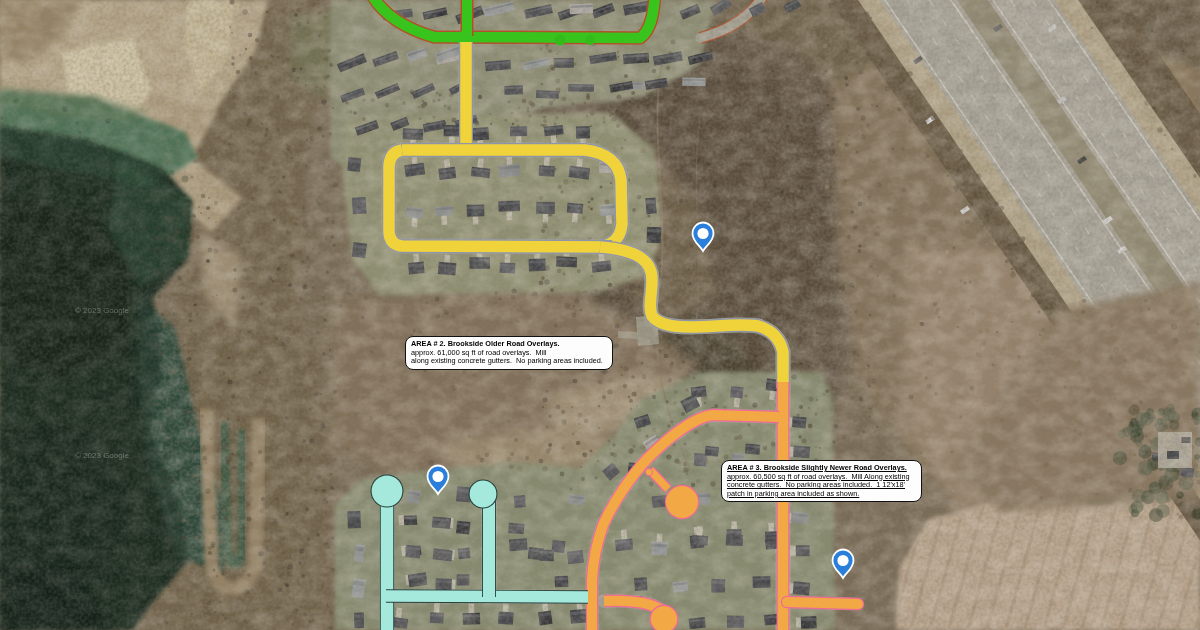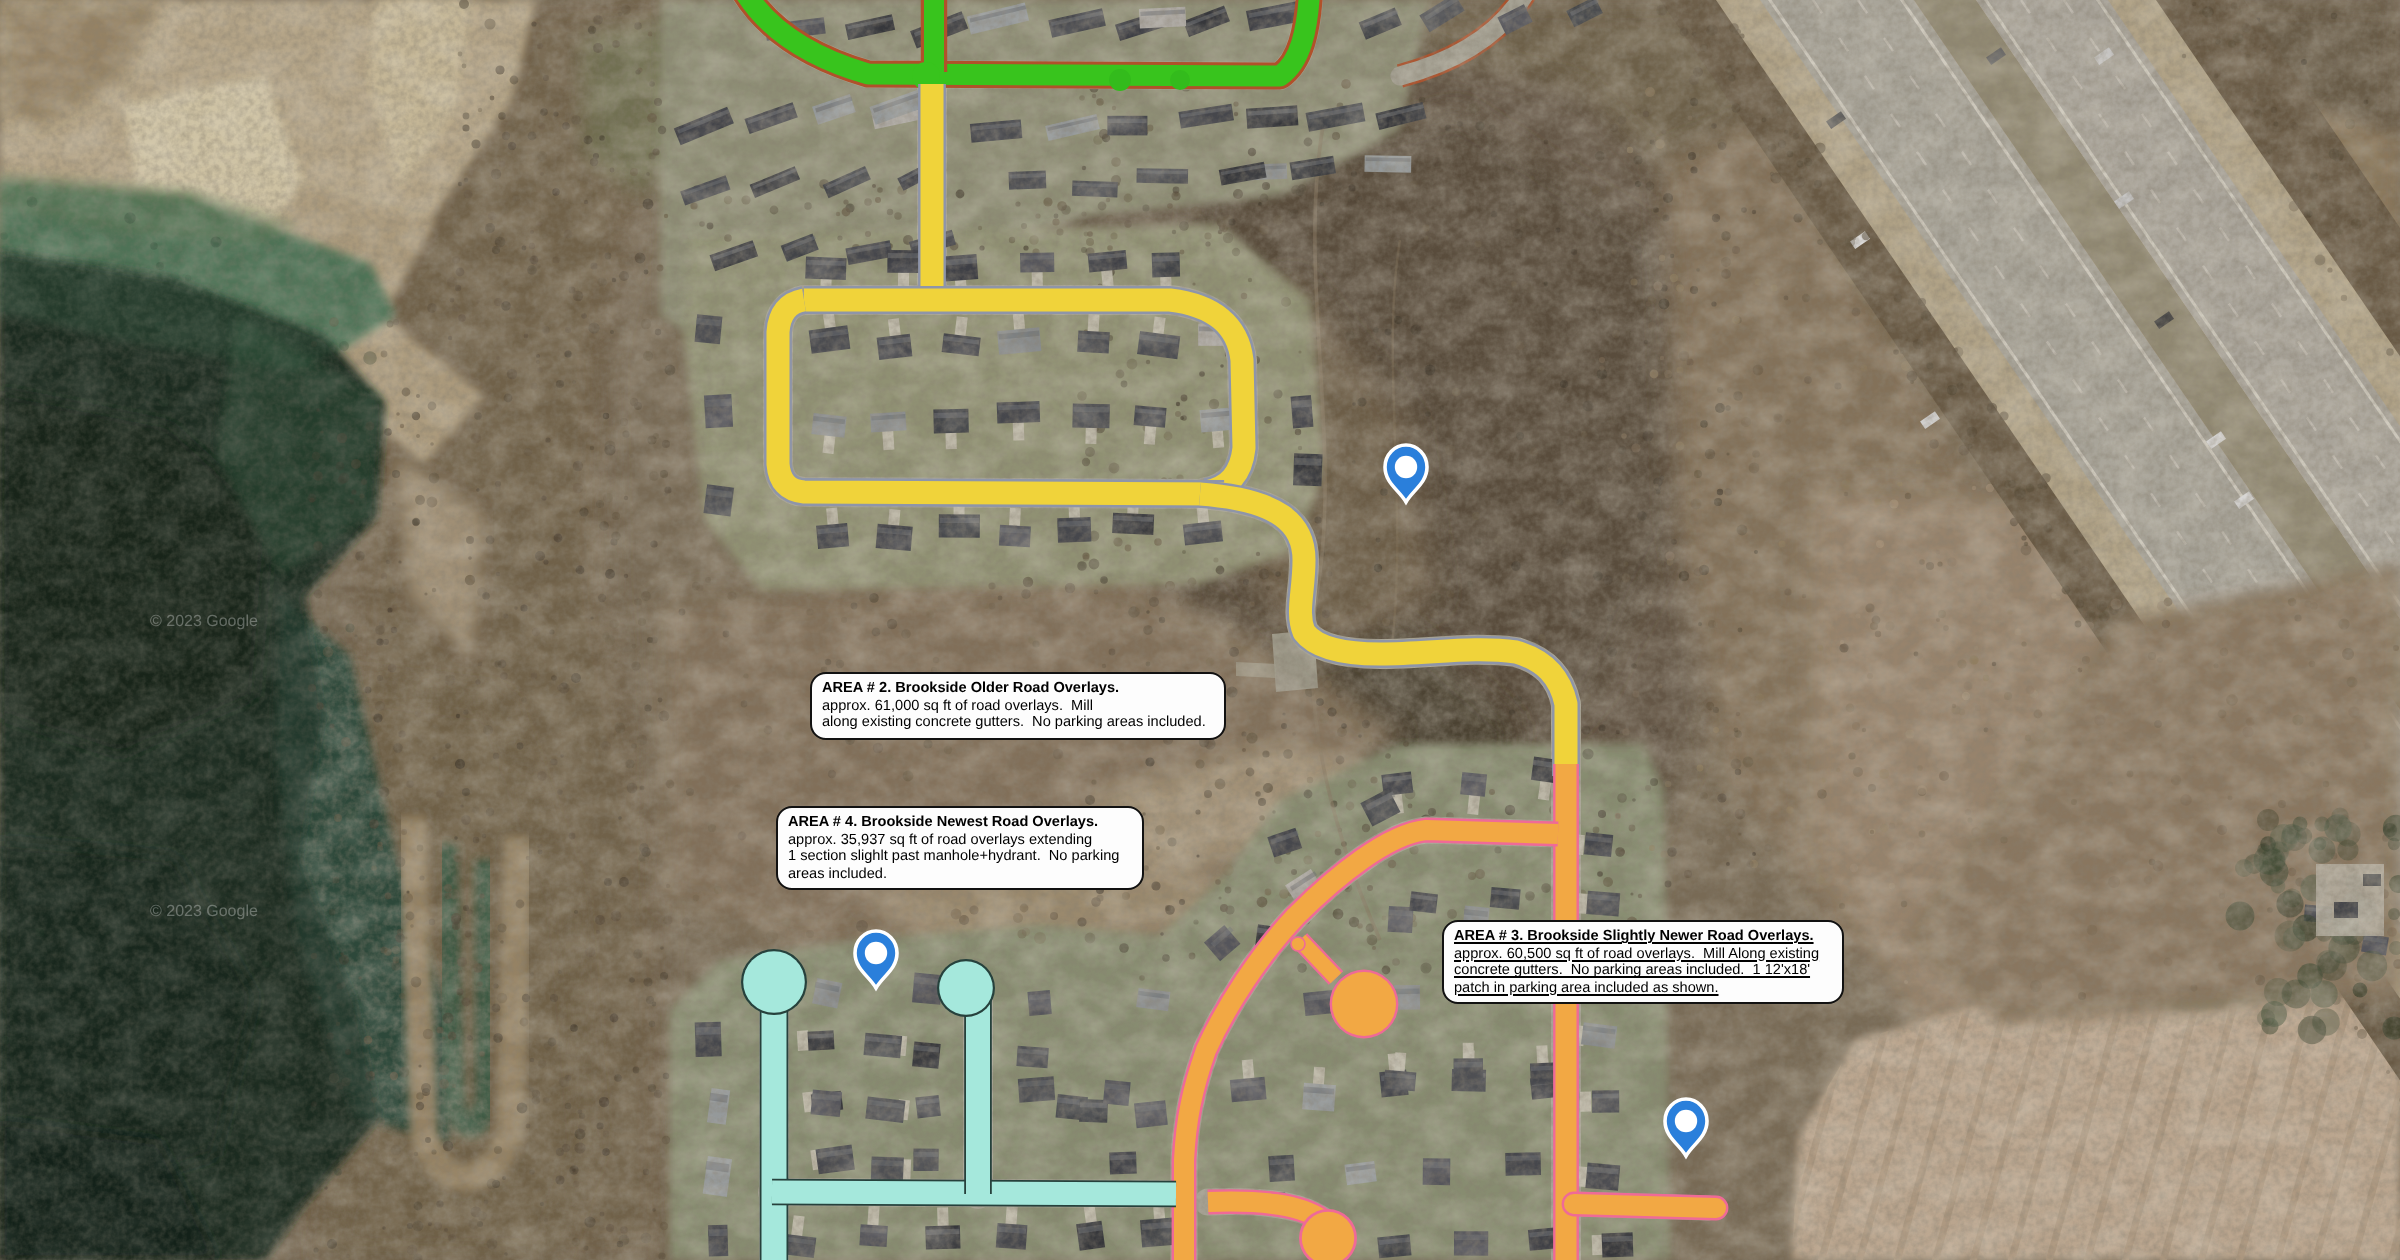--- a/index.html
+++ b/index.html
@@ -2744,24 +2744,18 @@
         <circle cx="0" cy="-17.5" r="5.6" fill="#ffffff"></circle>
       </g>
       <text x="75" y="313" font-family="Liberation Sans, sans-serif" font-size="8" fill="#ffffff" opacity="0.3">© 2023 Google</text>
       <text x="75" y="458" font-family="Liberation Sans, sans-serif" font-size="8" fill="#ffffff" opacity="0.3">© 2023 Google</text>
     </svg>
 <div class="label" style="left:405px;top:288px;width:196px;margin-top:48px;">
 <b>AREA # 2. Brookside Older Road Overlays.</b><br>
 approx. 61,000 sq ft of road overlays.&nbsp; Mill<br>
 along existing concrete gutters.&nbsp; No parking areas included.
 </div>
-<div class="label" style="left:388px;top:403px;width:172px;">
-<b>AREA # 4. Brookside Newest Road Overlays.</b><br>
-approx. 35,937 sq ft of road overlays extending<br>
-1 section slighlt past manhole+hydrant.&nbsp; No parking<br>
-areas included.
-</div>
 <div class="label" style="left:721px;top:460px;width:189px;text-decoration:underline;">
 <b>AREA # 3. Brookside Slightly Newer Road Overlays.</b><br>
 approx. 60,500 sq ft of road overlays.&nbsp; Mill Along existing<br>
 concrete gutters.&nbsp; No parking areas included.&nbsp; 1 12'x18'<br>
 patch in parking area included as shown.
 </div>
 </div>
 </body></html>

